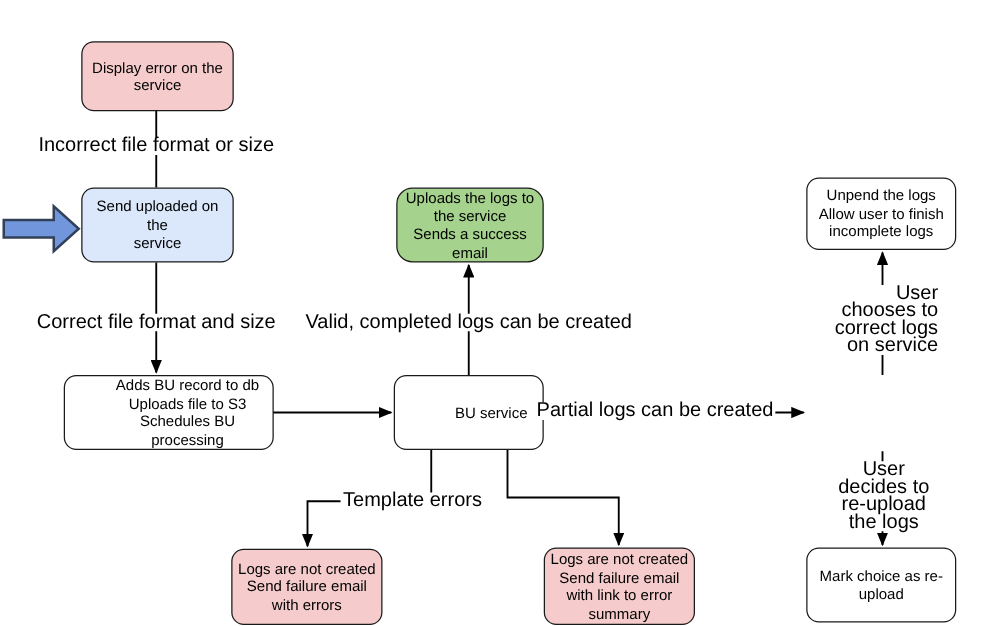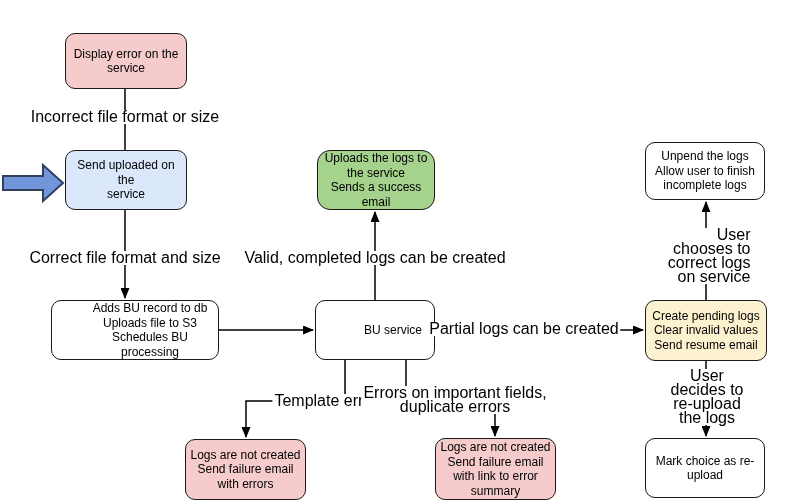--- a/index.html
+++ b/index.html
@@ -82,25 +82,20 @@
     <span>BU service</span>
   </div>
 
   <div class="node n-uploads-logs" style="background-color: rgb(165, 210, 140); border-color: rgb(26, 26, 26);">
     <span>Uploads the logs to
 the service
 Sends a success
 email</span>
   </div>
 
-  <div class="node n-create-pending" style="background-color: rgb(253, 242, 207); border-color: rgb(26, 26, 26);">
-    <span>Create pending logs
-Clear invalid values
-Send resume email</span>
-  </div>
 
   <div class="node n-unpend-logs" style="background-color: rgb(255, 255, 255); border-color: rgb(26, 26, 26);">
     <span>Unpend the logs
 Allow user to finish
 incomplete logs</span>
   </div>
 
   <div class="node n-mark-choice" style="background-color: rgb(255, 255, 255); border-color: rgb(26, 26, 26);">
     <span>Mark choice as re-
 upload</span>
@@ -117,18 +112,16 @@
 Send failure email
 with link to error
 summary</span>
   </div>
 
   <div class="edge-label l-incorrect">Incorrect file format or size</div>
   <div class="edge-label l-correct">Correct file format and size</div>
   <div class="edge-label l-valid">Valid, completed logs can be created</div>
   <div class="edge-label l-partial">Partial logs can be created</div>
   <div class="edge-label l-template">Template errors</div>
-  <div class="edge-label l-fields">Errors on important fields,
-duplicate errors</div>
   <div class="edge-label l-corrects">User chooses to correct logs on service</div>
   <div class="edge-label l-reuploads">User decides to re-upload the logs</div>
 
 </div>
 
 </body></html>

